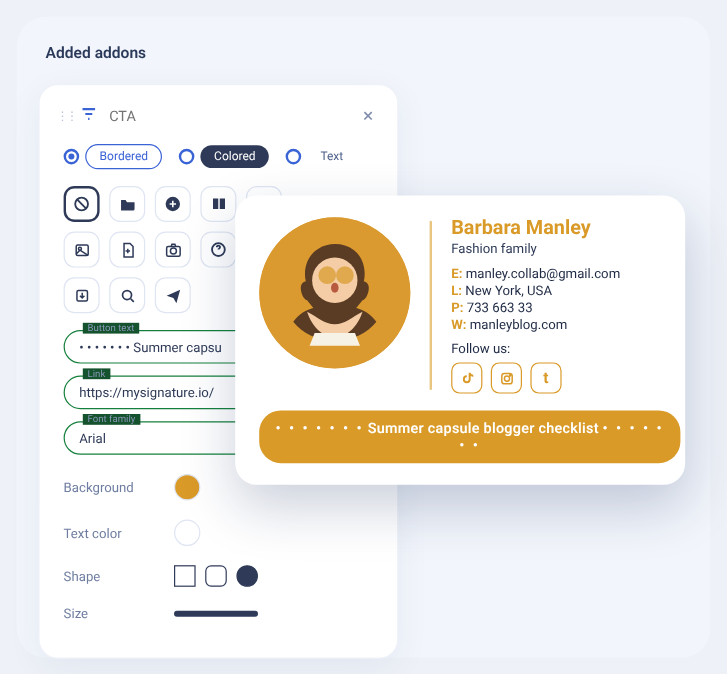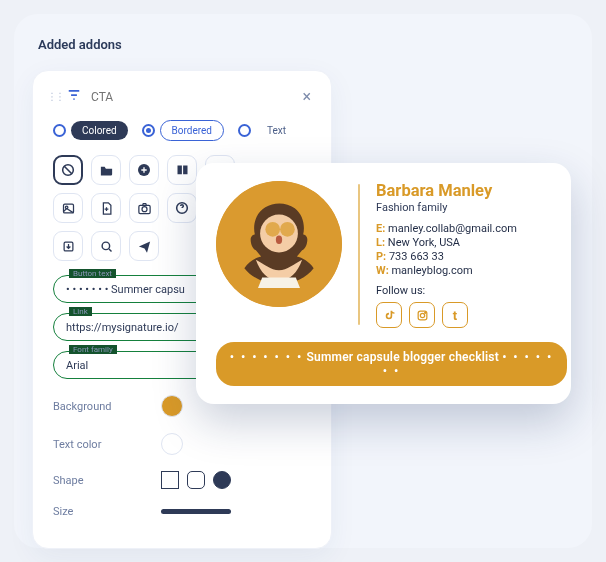--- a/index.html
+++ b/index.html
@@ -21,21 +21,21 @@
 .pill-text{color:#4b5e88}
 .style-opt{display:flex;align-items:center;gap:5px}
 .icon-grid{display:flex;flex-wrap:wrap;gap:8px;margin-bottom:14px;padding-left:6px;width:220px}
 .ig-cell{width:30px;height:30px;border:1px solid #dfe5f2;border-radius:9px;display:flex;align-items:center;justify-content:center;color:#2e3a57;font-size:14px;cursor:pointer}
 .ig-cell.active{border:2px solid #2e3a57}
 .field-wrap{position:relative;margin:0 6px 10px 6px}
 .field-wrap input{width:92%;border:1px solid #15803d;border-radius:16px;padding:7px 12px 6px 12px;font-size:11px;color:#2e3a57}
 .field-wrap input::placeholder{color:#8a97b8}
 .field-label{position:absolute;top:-6px;left:16px;background:#14532d;font-size:8px;color:#8a97b8;padding:0 4px}
 .row-set{display:flex;align-items:center;margin:16px 6px 0 6px}
-.row-lab{font-size:11px;color:#6e7da0;width:108px}
+.row-lab{font-size:11px;color:#6e7da0;width:92px}
 .swatch{width:22px;height:22px;border-radius:50%;border:1px solid #dfe5f2}
 .shape-sq{width:18px;height:18px;border:1.5px solid #2e3a57;display:inline-block;margin-right:8px}
 .shape-sq.r{border-radius:5px}
 .shape-sq.fill{background:#2e3a57;border-radius:50%}
 .size-dash{width:70px;height:5px;background:#2e3a57;border-radius:3px}
 
 
 .preview{position:absolute;top:163px;left:196px;width:375px;background:#fff;border-radius:18px;padding:18px 4px 18px 20px;box-shadow:0 18px 44px rgba(20,40,90,.22)}
 .pv-top{display:flex;gap:14px}
 .avatar{width:126px;height:126px;border-radius:50%;background:#da9a2f;overflow:hidden;flex-shrink:0;position:relative}
@@ -65,26 +65,26 @@
         <svg width="14" height="14" viewBox="0 0 24 24" fill="none" stroke="#3a63d6" stroke-width="3">
             <path d="M3 5h18M7 12h10M11 19h2"></path>
           </svg>
       </span>
       <span class="panel-title">CTA</span>
       <span class="close-x">×</span>
     </div>
 
     <div class="style-row">
       <div class="style-opt">
+        <span class="radio sel"></span>
+        <span class="pill pill-bordered">Bordered</span>
+      </div>
+      <div class="style-opt">
         <span class="radio"></span>
         <span class="pill pill-colored">Colored</span>
-      </div>
-      <div class="style-opt">
-        <span class="radio sel"></span>
-        <span class="pill pill-bordered">Bordered</span>
       </div>
       <div class="style-opt">
         <span class="radio"></span>
         <span class="pill pill-text">Text</span>
       </div>
     </div>
 
     <div class="icon-grid">
       <div class="ig-cell active">
           <svg width="16" height="16" viewBox="0 0 24 24" fill="none" stroke="#2e3a57" stroke-width="2.3">

